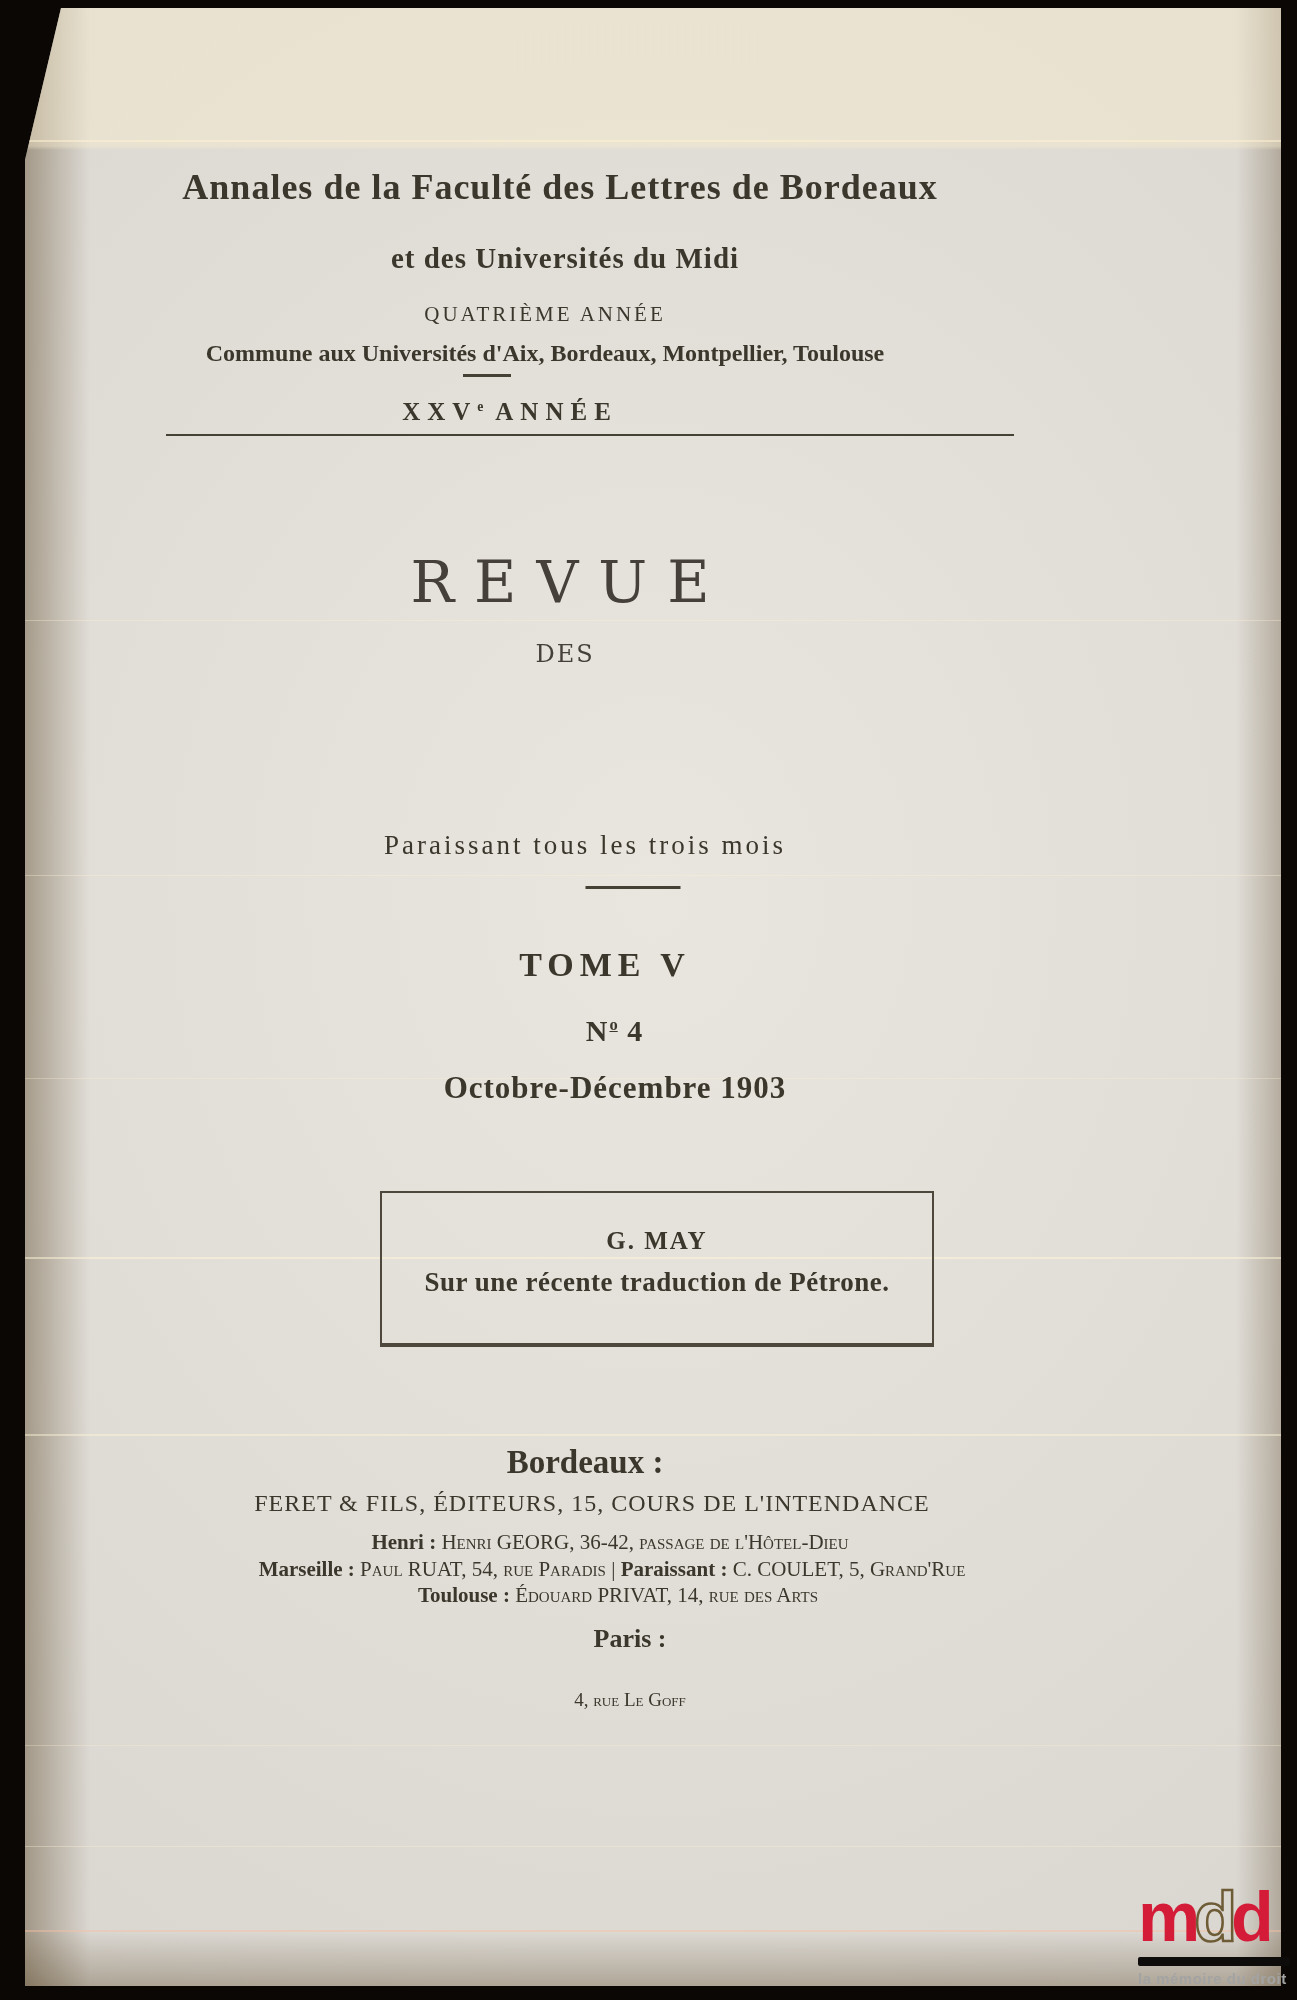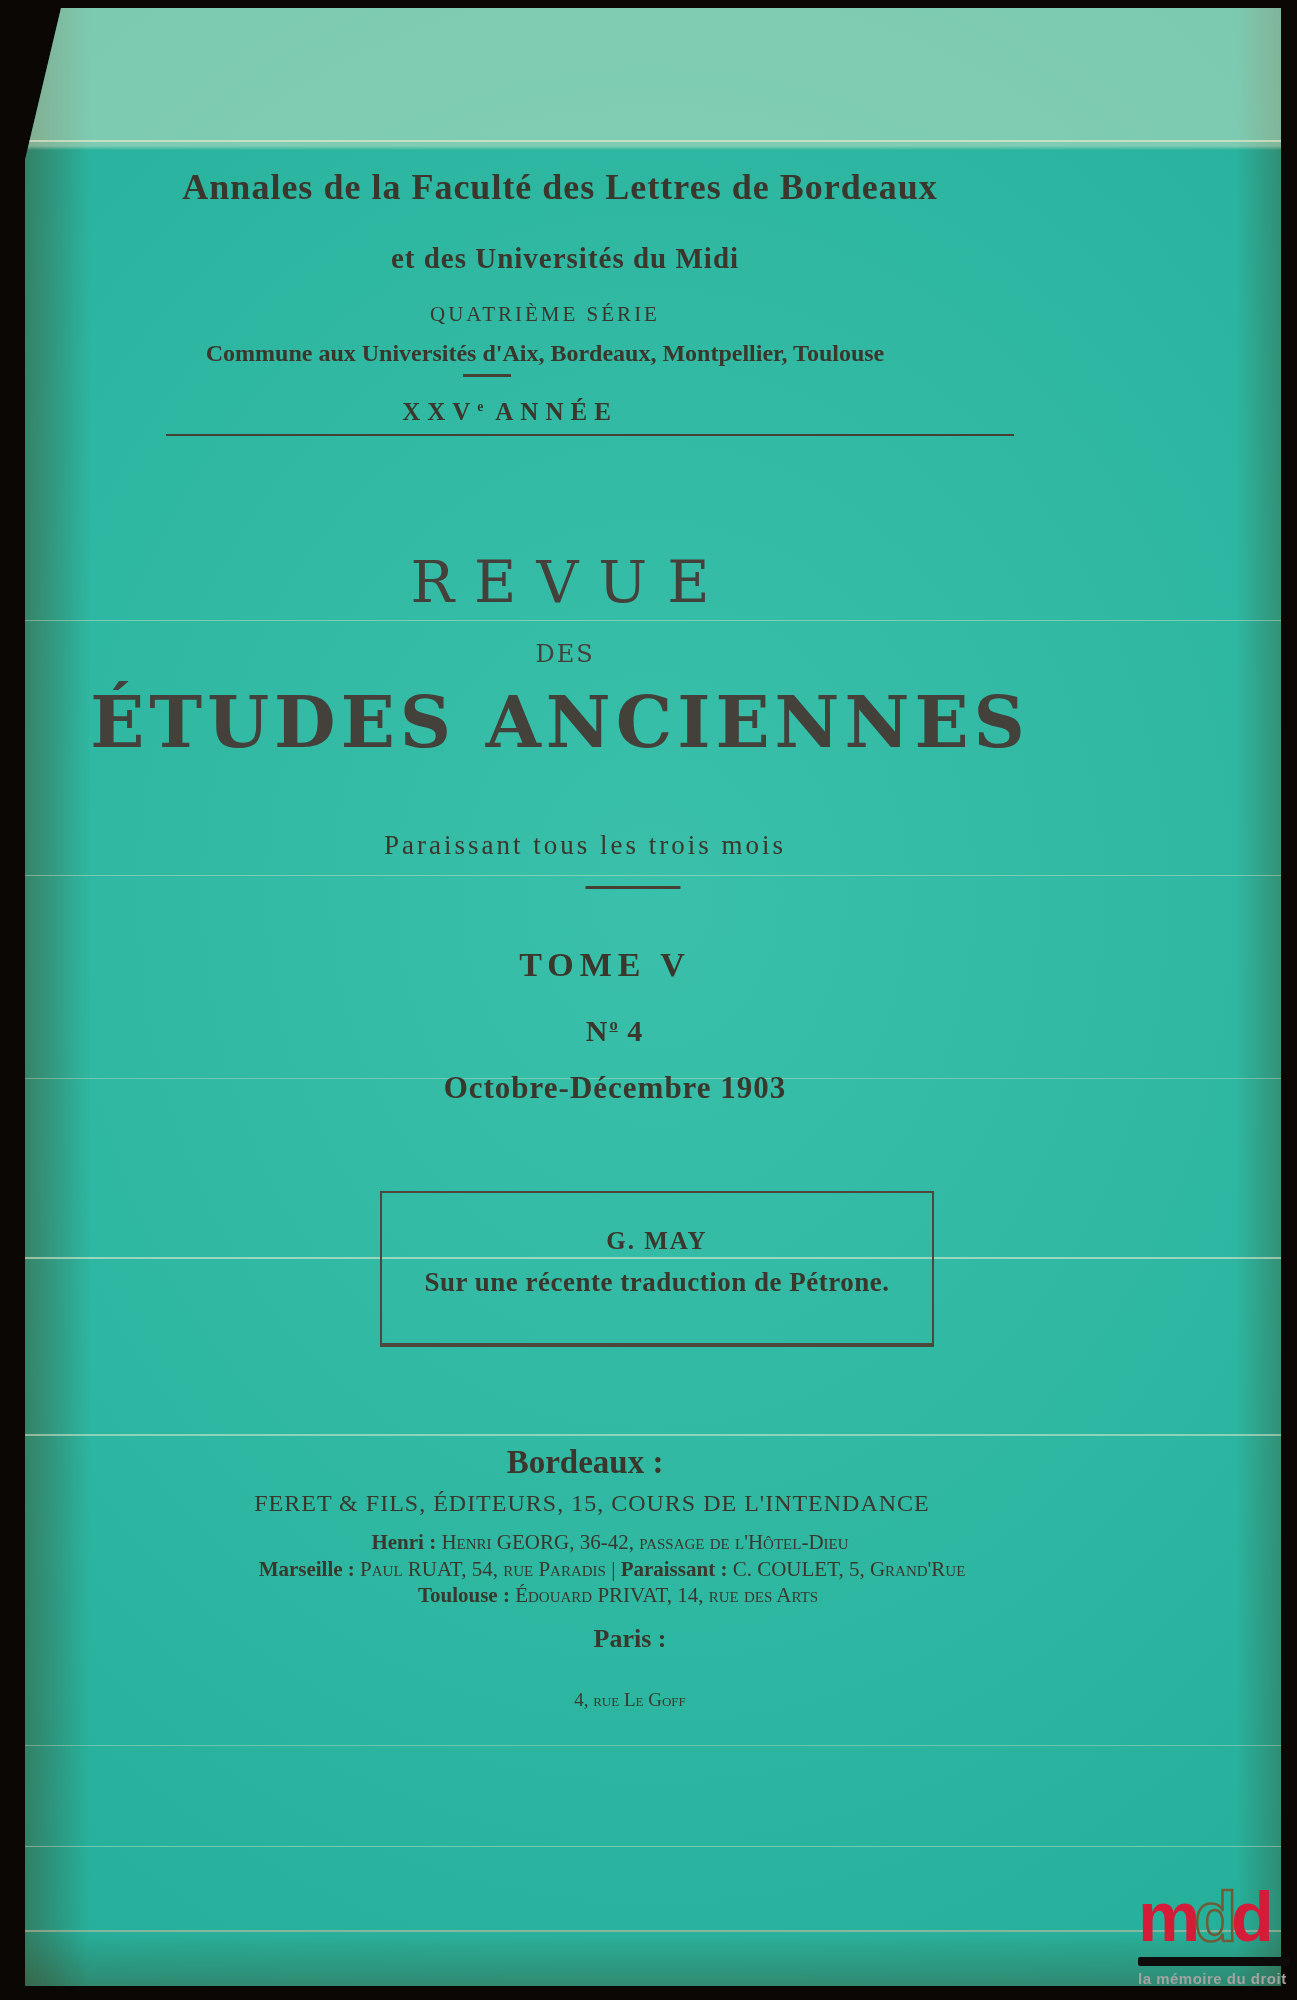--- a/index.html
+++ b/index.html
@@ -6,21 +6,21 @@
   body {
     width:1297px; height:2000px; position:relative; overflow:hidden;
     background:#0a0705;
     font-family:"Liberation Serif", serif;
   }
   .photo { position:absolute; inset:0; }
 
   
   .paper {
     position:absolute; left:25px; top:8px; width:1256px; height:1978px;
-    background:#14b8a6;
+    background:#e5e5e5;
     clip-path:polygon(36px 0, 100% 0, 100% 100%, 0 100%, 0 152px);
   }
   .paper-shading {
     position:absolute; inset:0; pointer-events:none;
     background:
       linear-gradient(180deg, rgba(250,238,205,.40) 0 138px, rgba(250,238,205,0) 142px),
       linear-gradient(90deg, rgba(70,48,14,.38), rgba(70,48,14,0) 65px),
       linear-gradient(270deg, rgba(70,48,14,.28), rgba(70,48,14,0) 45px),
       linear-gradient(0deg, rgba(70,48,14,.30), rgba(70,48,14,0) 55px),
       radial-gradient(120% 90% at 50% 45%, rgba(255,235,190,.16), rgba(90,60,20,.12));
@@ -93,32 +93,31 @@
 </head>
 <body>
 
 <div class="photo">
   <div class="paper">
     <div class="paper-shading"></div>
     <div class="creases"></div>
 
     <div class="cblock masthead1" style="left:535px; top:158px;">Annales de la Faculté des Lettres de Bordeaux</div>
     <div class="cblock masthead2" style="left:540px; top:234px;">et des Universités du Midi</div>
-    <div class="cblock series" style="left:520px; top:294px;">QUATRIÈME SÉRIE</div>
+    <div class="cblock series" style="left:520px; top:294px;">QUATRIÈME ANNÉE</div>
     <div class="cblock commune" style="left:520px; top:332px;">Commune aux Universités d'Aix, Bordeaux, Montpellier, Toulouse</div>
 
     <div class="rule" style="left:462px; top:366px; width:48px; height:3px;"></div>
 
     <div class="cblock annee" style="left:485px; top:390px;"><span>XXV</span><span class="sup">e</span><span> ANNÉE</span></div>
 
     <div class="rule" style="left:565px; top:426px; width:848px; height:2px;"></div>
 
     <div class="cblock revue" style="left:545px; top:540px;">REVUE</div>
     <div class="cblock des" style="left:540px; top:632px;">DES</div>
-    <div class="cblock etudes" style="left:535px; top:672px;">ÉTUDES ANCIENNES</div>
     <div class="cblock freq" style="left:560px; top:822px;">Paraissant tous les trois mois</div>
 
     <div class="rule" style="left:608px; top:878px; width:95px; height:3px;"></div>
 
     <div class="cblock tome" style="left:580px; top:938px;">TOME V</div>
     <div class="cblock numero" style="left:590px; top:1006px;"><span>N</span><span class="ord">o</span><span> 4</span></div>
     <div class="cblock issuedate" style="left:590px; top:1062px;">Octobre-Décembre 1903</div>
 
     <div class="feature-box">
       <div class="feature-author">G. MAY</div>

